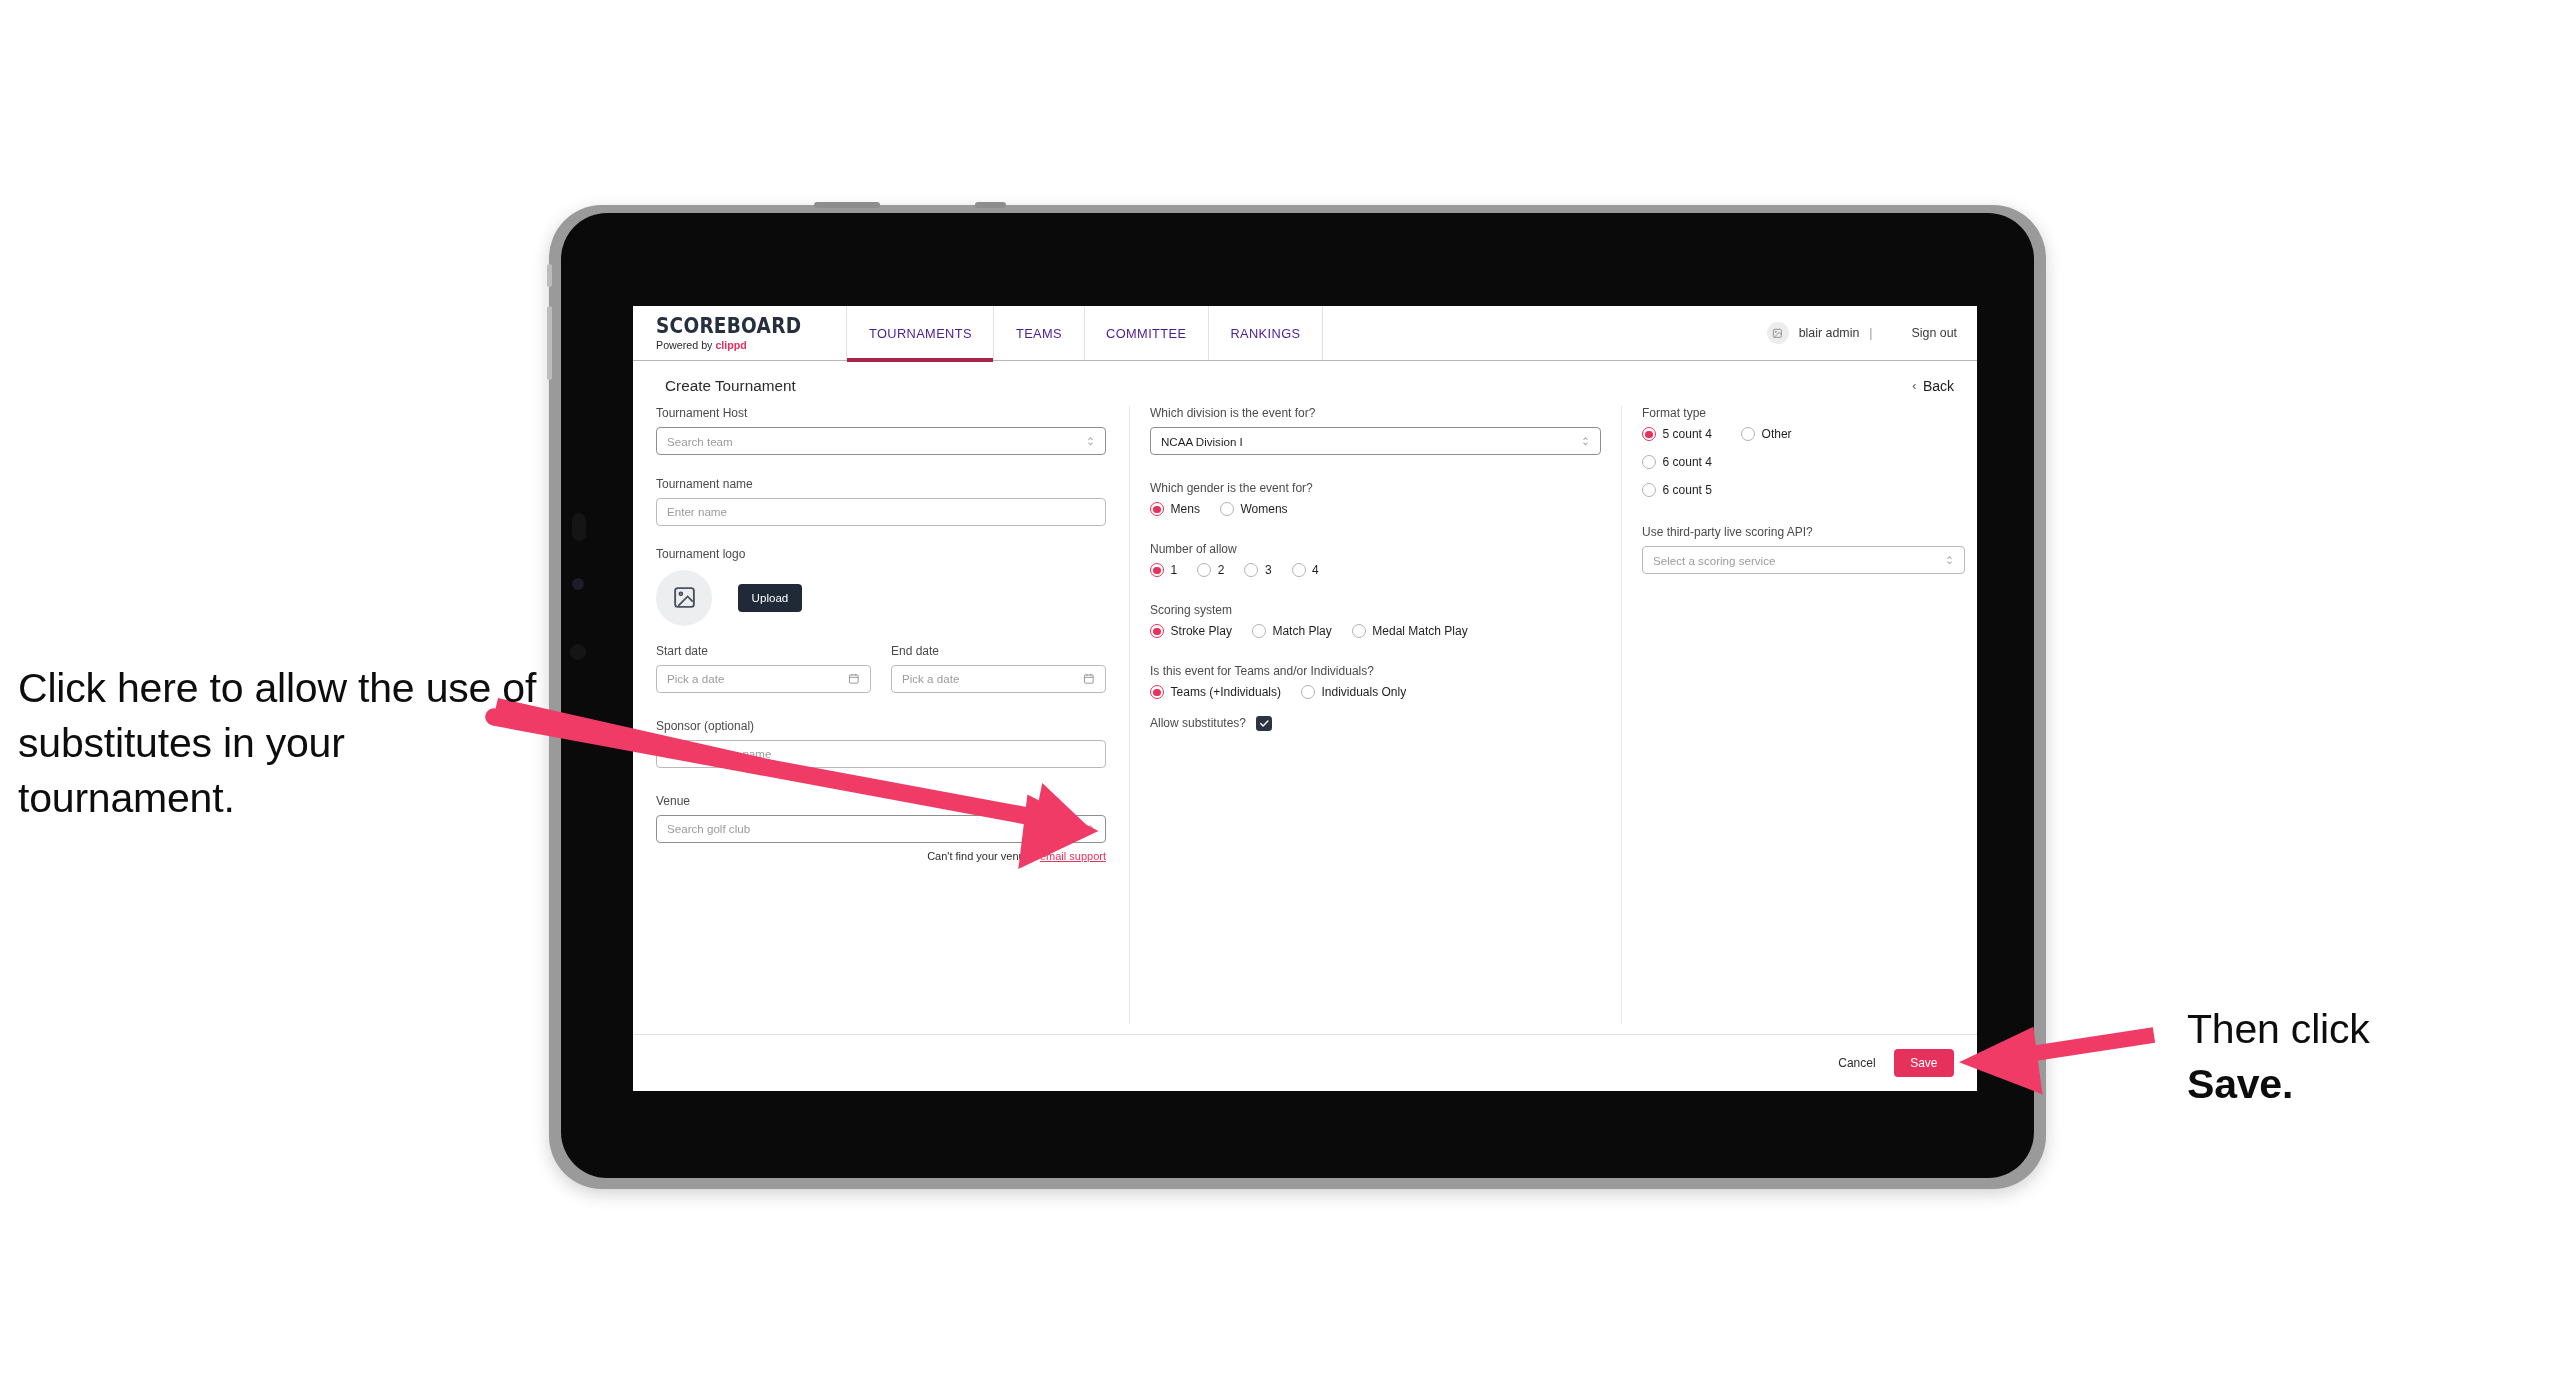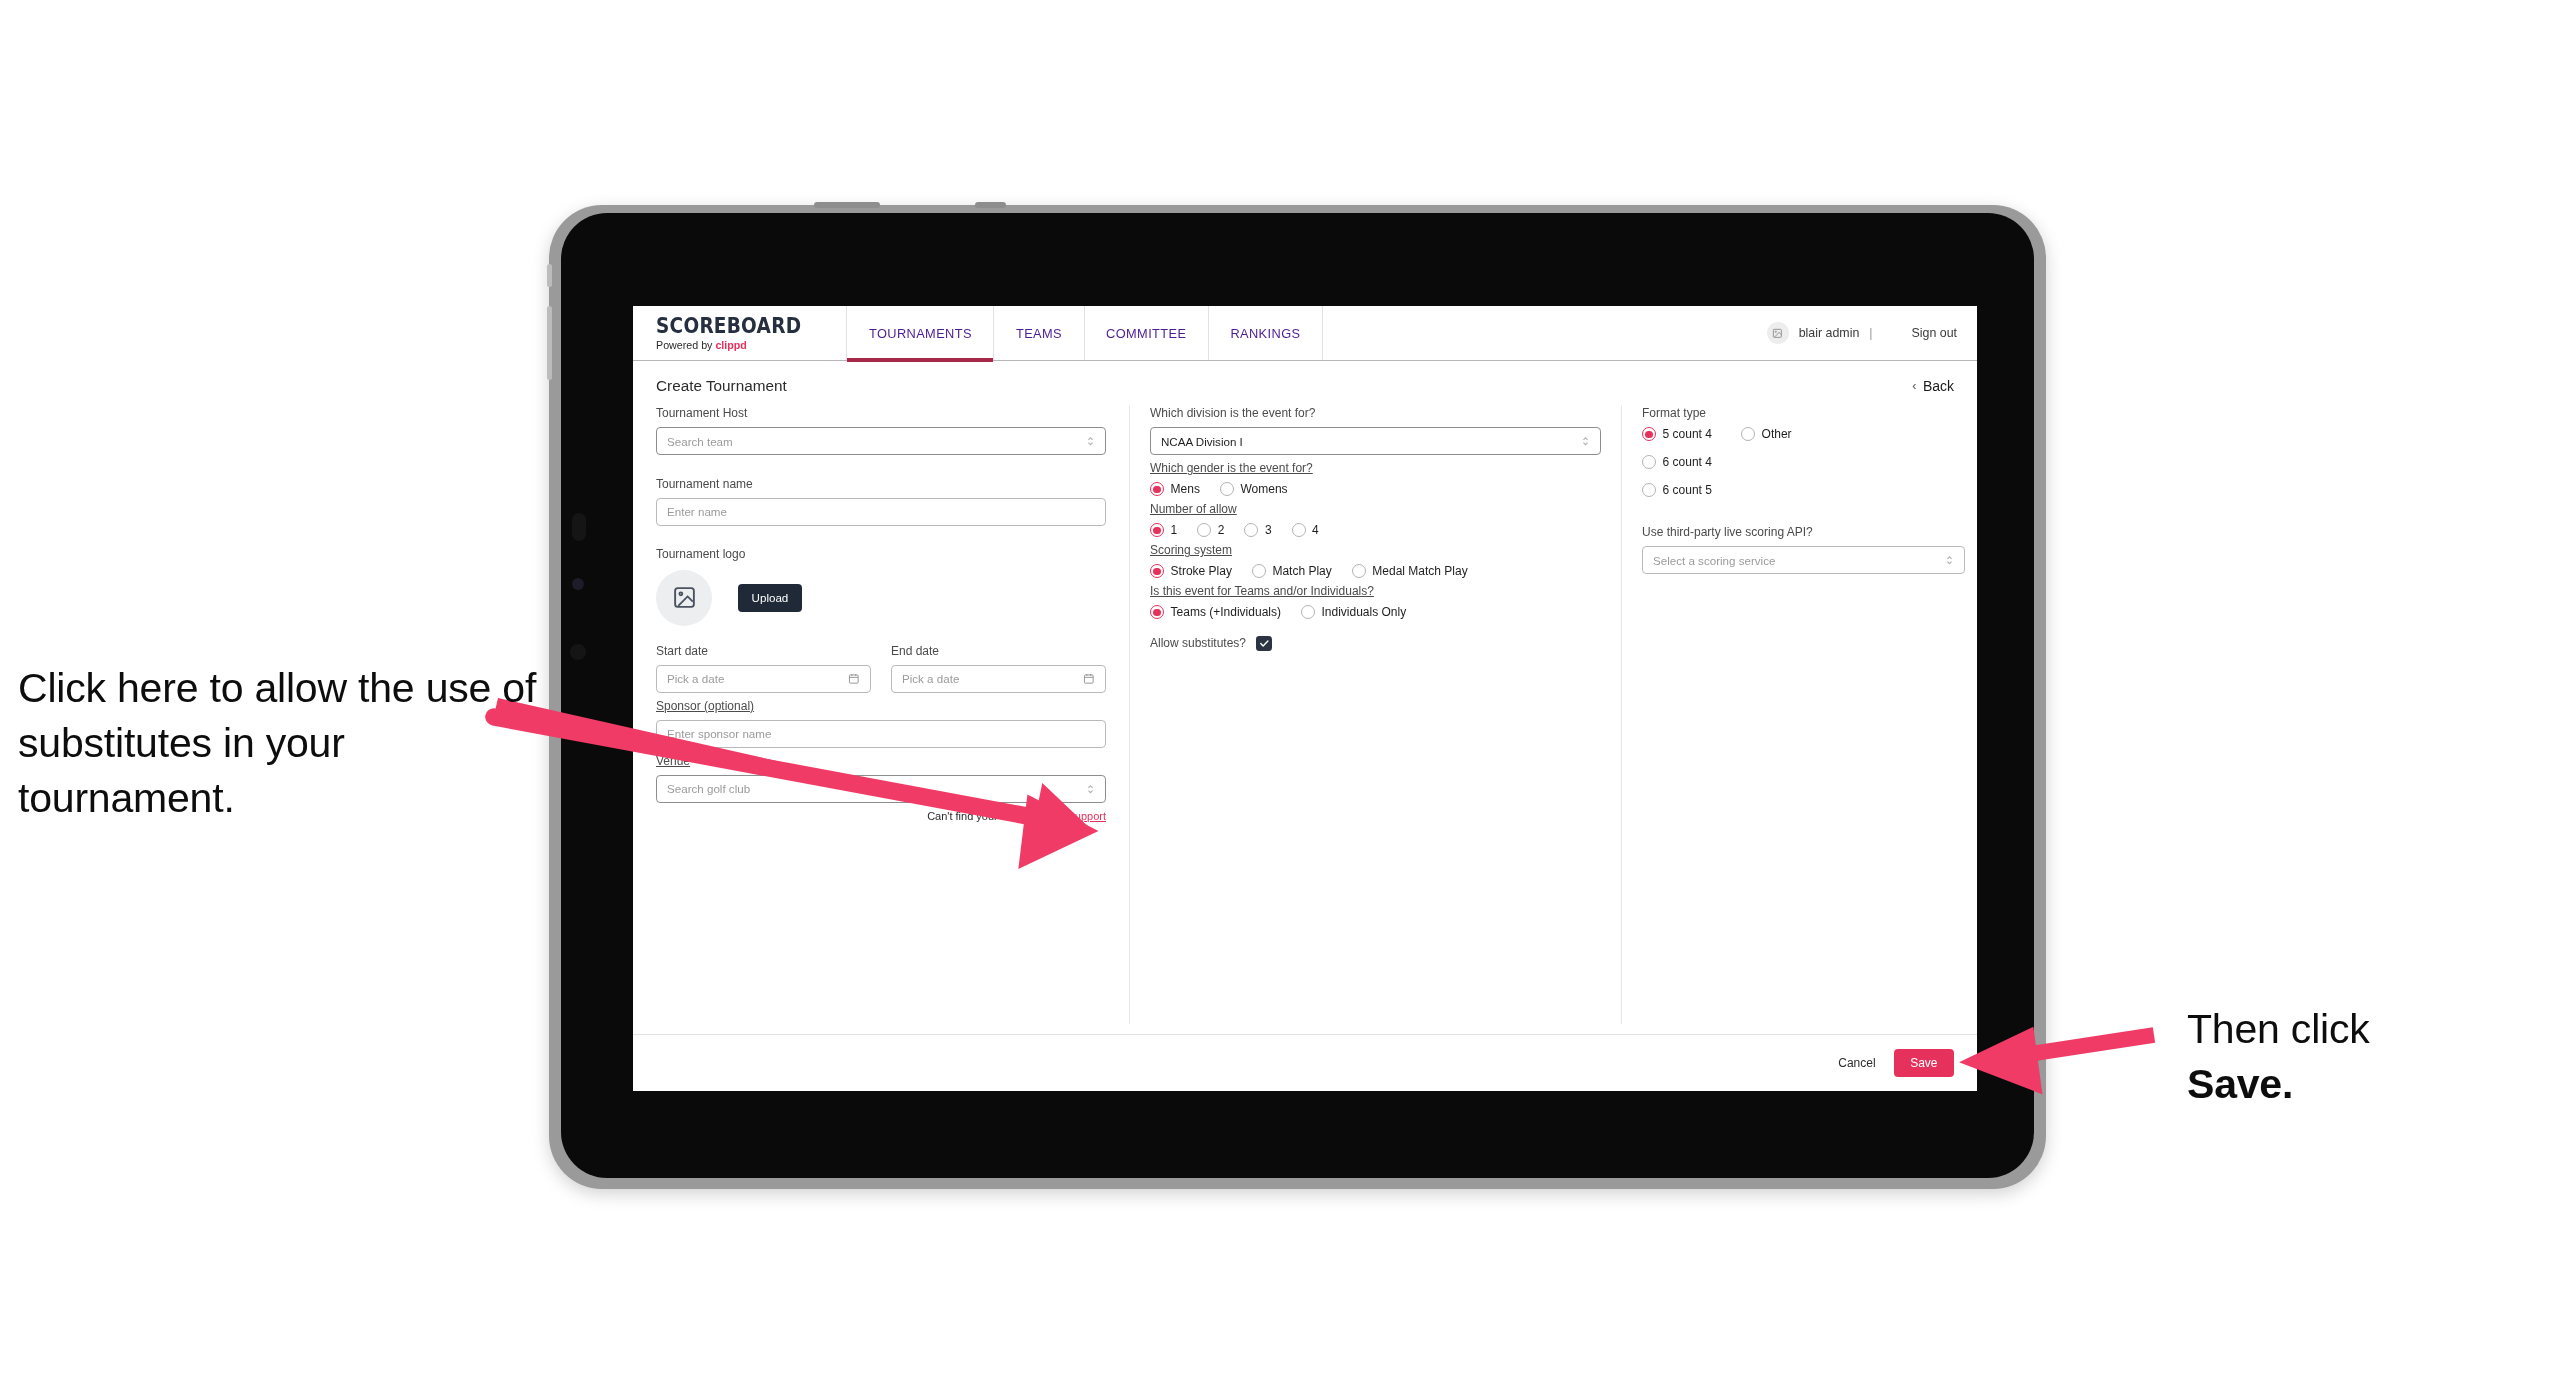--- a/index.html
+++ b/index.html
@@ -100,40 +100,41 @@
     background:#ededed; display:flex; align-items:center; justify-content:center;
     color:#8a8a8a;
   }
   .sep-bar { color:#9a9a9a; }
   .sign-out { cursor:pointer;margin-left:29px; }
 
   
   .title-row {
     display:flex; justify-content:space-between;
     padding: 15.7px 23px 11.6px 23px;
+    margin-left: 9px;
   }
   .page-title { font-size: 15.3px; color:#2b2b2b; }
   .back-link { display:flex; align-items:center; gap:6.6px; font-size:14px; color:#1a1a1a; cursor:pointer;}
   .chev { font-size: 12.4px; color:#555; }
 
   
   .cols {
     display:flex; height: 618px;
   }
   .col { padding: 0 0 0 0; position:relative; }
   .col-1 { width: 450px; padding-left: 23px; padding-right: 23px; }
   .col-2 { width: 451px; padding-left: 20px; padding-right: 20px;
            border-left:0.8px solid #e6e6e6; border-right:0.8px solid #e6e6e6; }
   .col-3 { flex:1; padding-left: 20px; padding-right: 12px; }
 
   .field-label {
     font-size: 12px; color:#4b4b4b; margin-bottom: 6.6px; line-height:1.2;
   }
   .mt26 { margin-top: 21.5px; }
-  .mt20 { margin-top: 6px; text-decoration: underline; }
+  .mt20 { margin-top: 26px; }
 
   .input-box {
     height: 28px; border:0.8px solid #b9b9b9; border-radius:4.1px;
     background:#fff; display:flex; align-items:center;
     padding: 0 10px; font-size: 11.6px; color:#9b9b9b;
     box-sizing: border-box; position:relative;
   }
   .input-box.strong { border-color:#8d8d8d; }
   .input-box .spinner {
     margin-left:auto; color:#b0b0b0; font-size: 10.7px; line-height:1;

